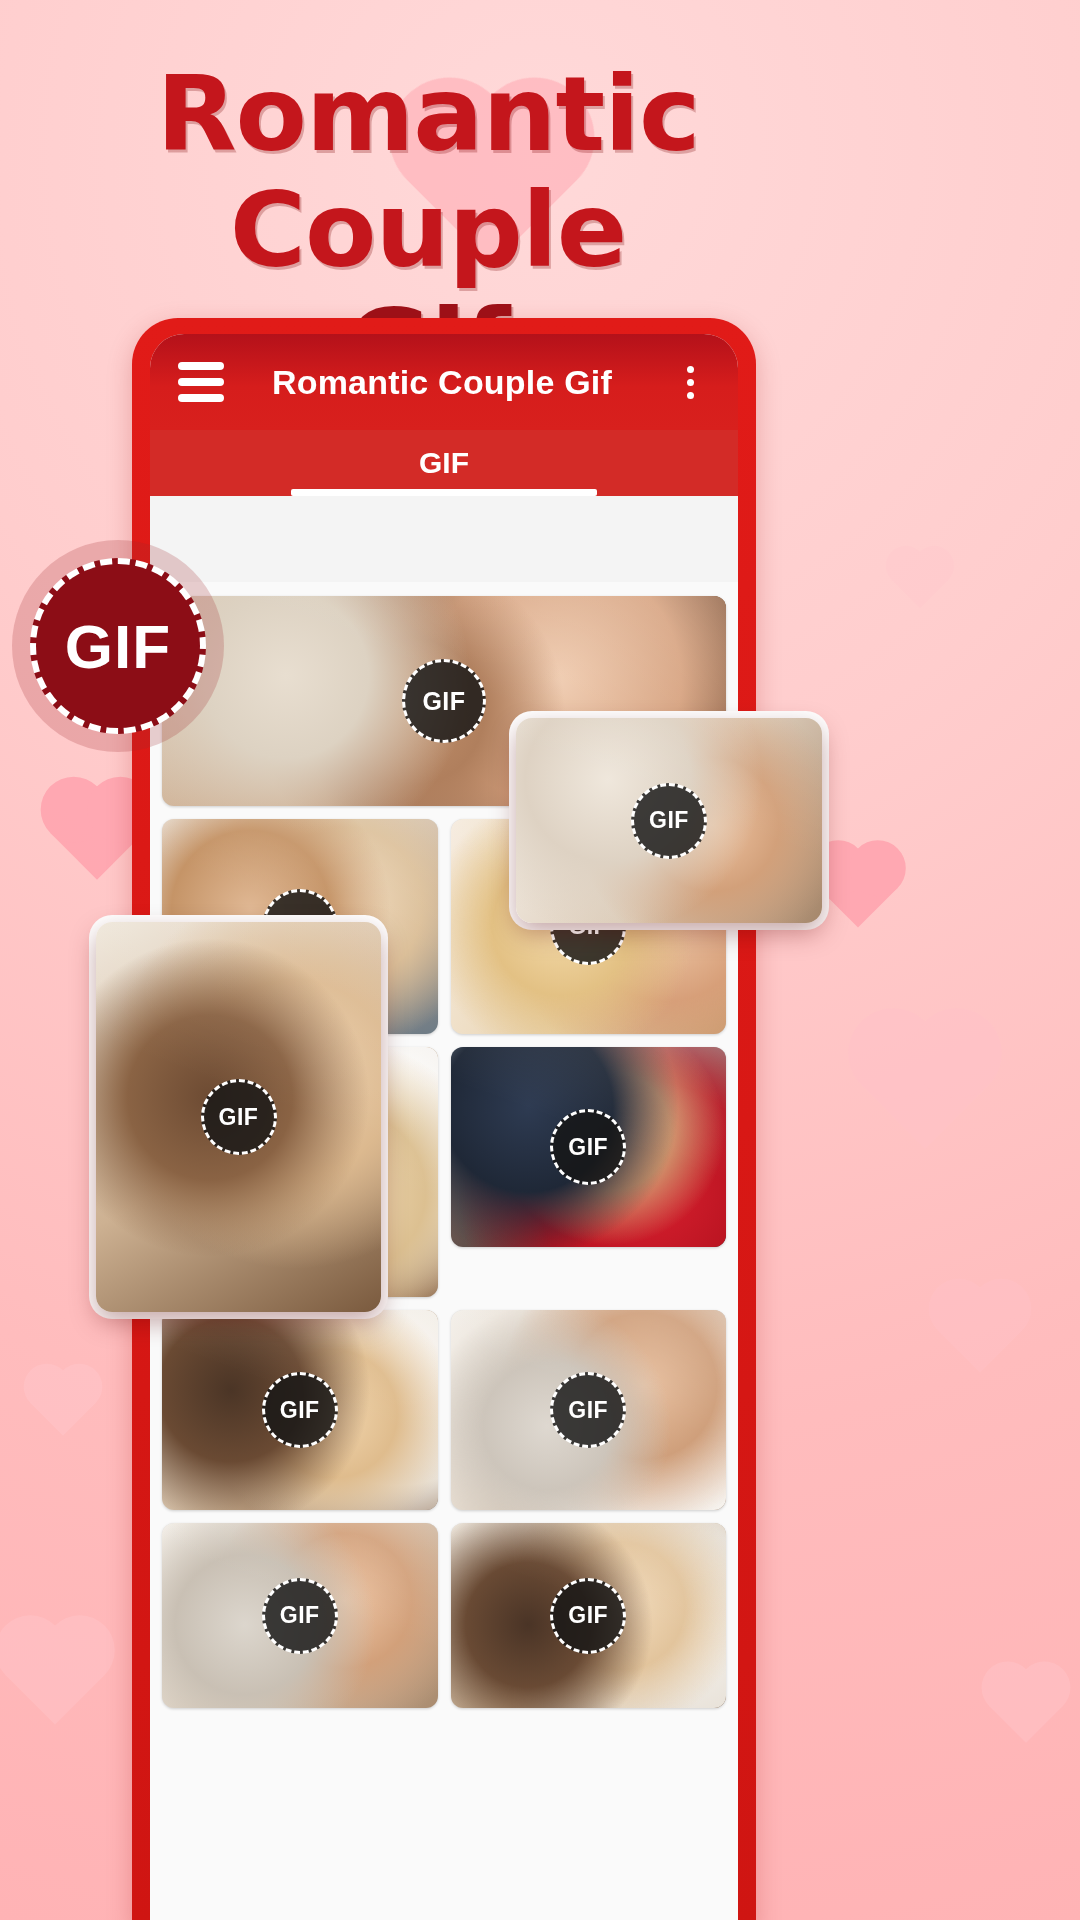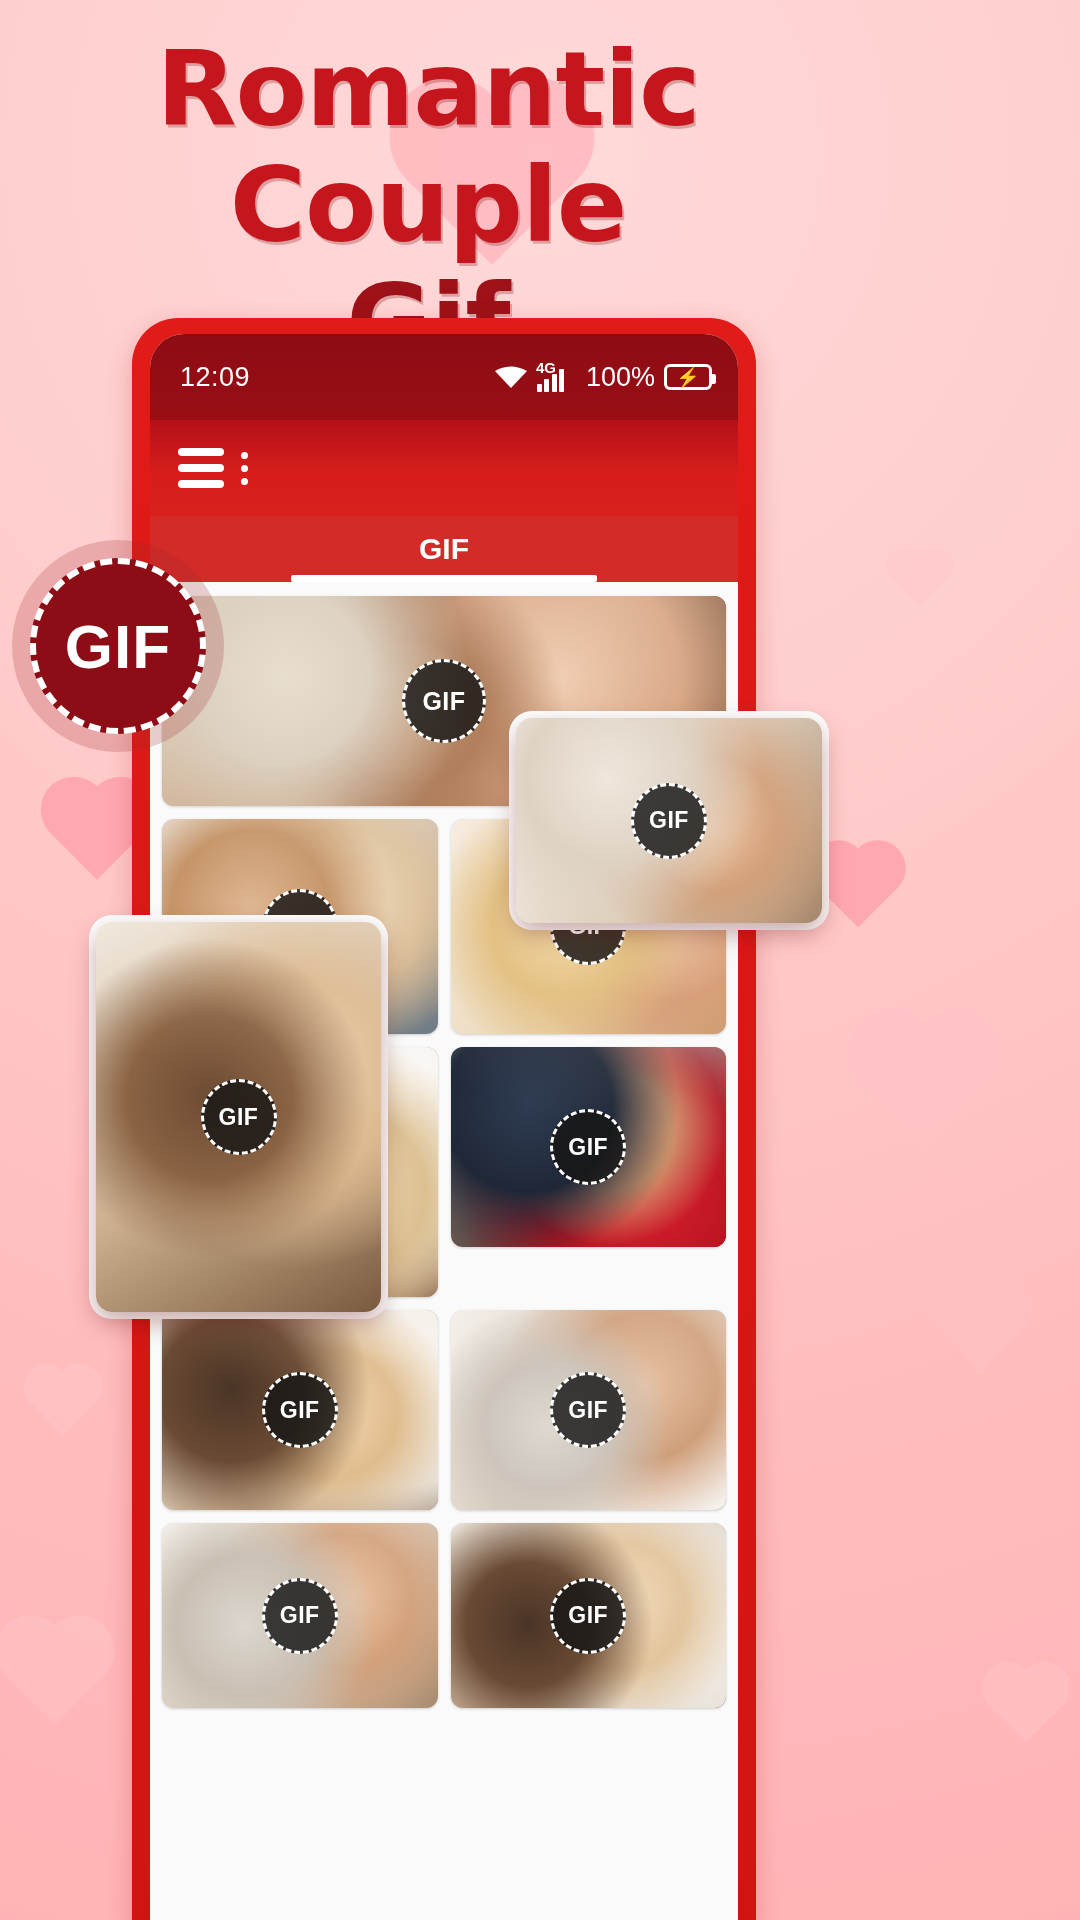--- a/index.html
+++ b/index.html
@@ -28,21 +28,21 @@
   .h-right{ width:56px;height:56px;background:#ffa3ae;left:830px;top:860px;opacity:.85; }
   .h-soft1{ width:90px;height:90px;background:#ffc2c8;left:880px;top:1040px;opacity:.5; }
   .h-soft2{ width:60px;height:60px;background:#ffc2c8;left:950px;top:1300px;opacity:.45; }
   .h-soft3{ width:46px;height:46px;background:#ffc8cd;left:40px;top:1380px;opacity:.45; }
   .h-soft4{ width:70px;height:70px;background:#ffc8cd;left:20px;top:1640px;opacity:.4; }
   .h-soft5{ width:52px;height:52px;background:#ffc8cd;left:1000px;top:1680px;opacity:.4; }
   .h-soft6{ width:40px;height:40px;background:#ffc8cd;left:900px;top:560px;opacity:.4; }
 
   
   .headline{
-    position:absolute; top:31px; left:0; width:856px; text-align:center;
+    position:absolute; top:56px; left:0; width:856px; text-align:center;
     font-family:"DejaVu Sans", sans-serif;
     font-weight:bold; font-size:104px; line-height:1.12;
     color:#c4161c; letter-spacing:-1px;
     text-shadow:2px 3px 0 rgba(120,0,0,.25);
     z-index:5;
   }
   .headline .l2{ display:block; color:#9e1118; }
 
   
   .phone{
@@ -234,50 +234,28 @@
 <div class="heart h-soft6"></div>
 
 <div class="headline">
   <span>Romantic Couple</span>
   <span class="l2">Gif</span>
 </div>
 
 <div class="phone">
   <div class="screen">
 
-    <div class="statusbar">
-      <div class="status-time">12:09</div>
-      <div class="status-right">
-        <span class="wifi-icon">
-          <svg width="34" height="24" viewBox="0 0 34 24">
-              <path d="M1 6 Q17 -3 33 6 L17 23 Z" fill="#fff"></path>
-            </svg>
-        </span>
-        <span class="net-icon">
-          <span class="g4">4G</span>
-          <span class="bars">
-            <i style="height:8px"></i>
-              <i style="height:13px"></i>
-              <i style="height:18px"></i>
-              <i style="height:23px"></i>
-          </span>
-        </span>
-        <span class="batt-text">100%</span>
-        <span class="batt">
-          <span class="bolt">⚡</span>
-        </span>
-      </div>
-    </div>
 
     <div class="appbar">
       <div class="hamburger">
         <i></i>
           <i></i>
           <i></i>
       </div>
+      <div class="appbar-title">Romantic Couple Gif</div>
       <div class="dots">
         <i></i>
           <i></i>
           <i></i>
       </div>
     </div>
 
     <div class="tabs">
       <div class="tab active">
         <span>GIF</span>

